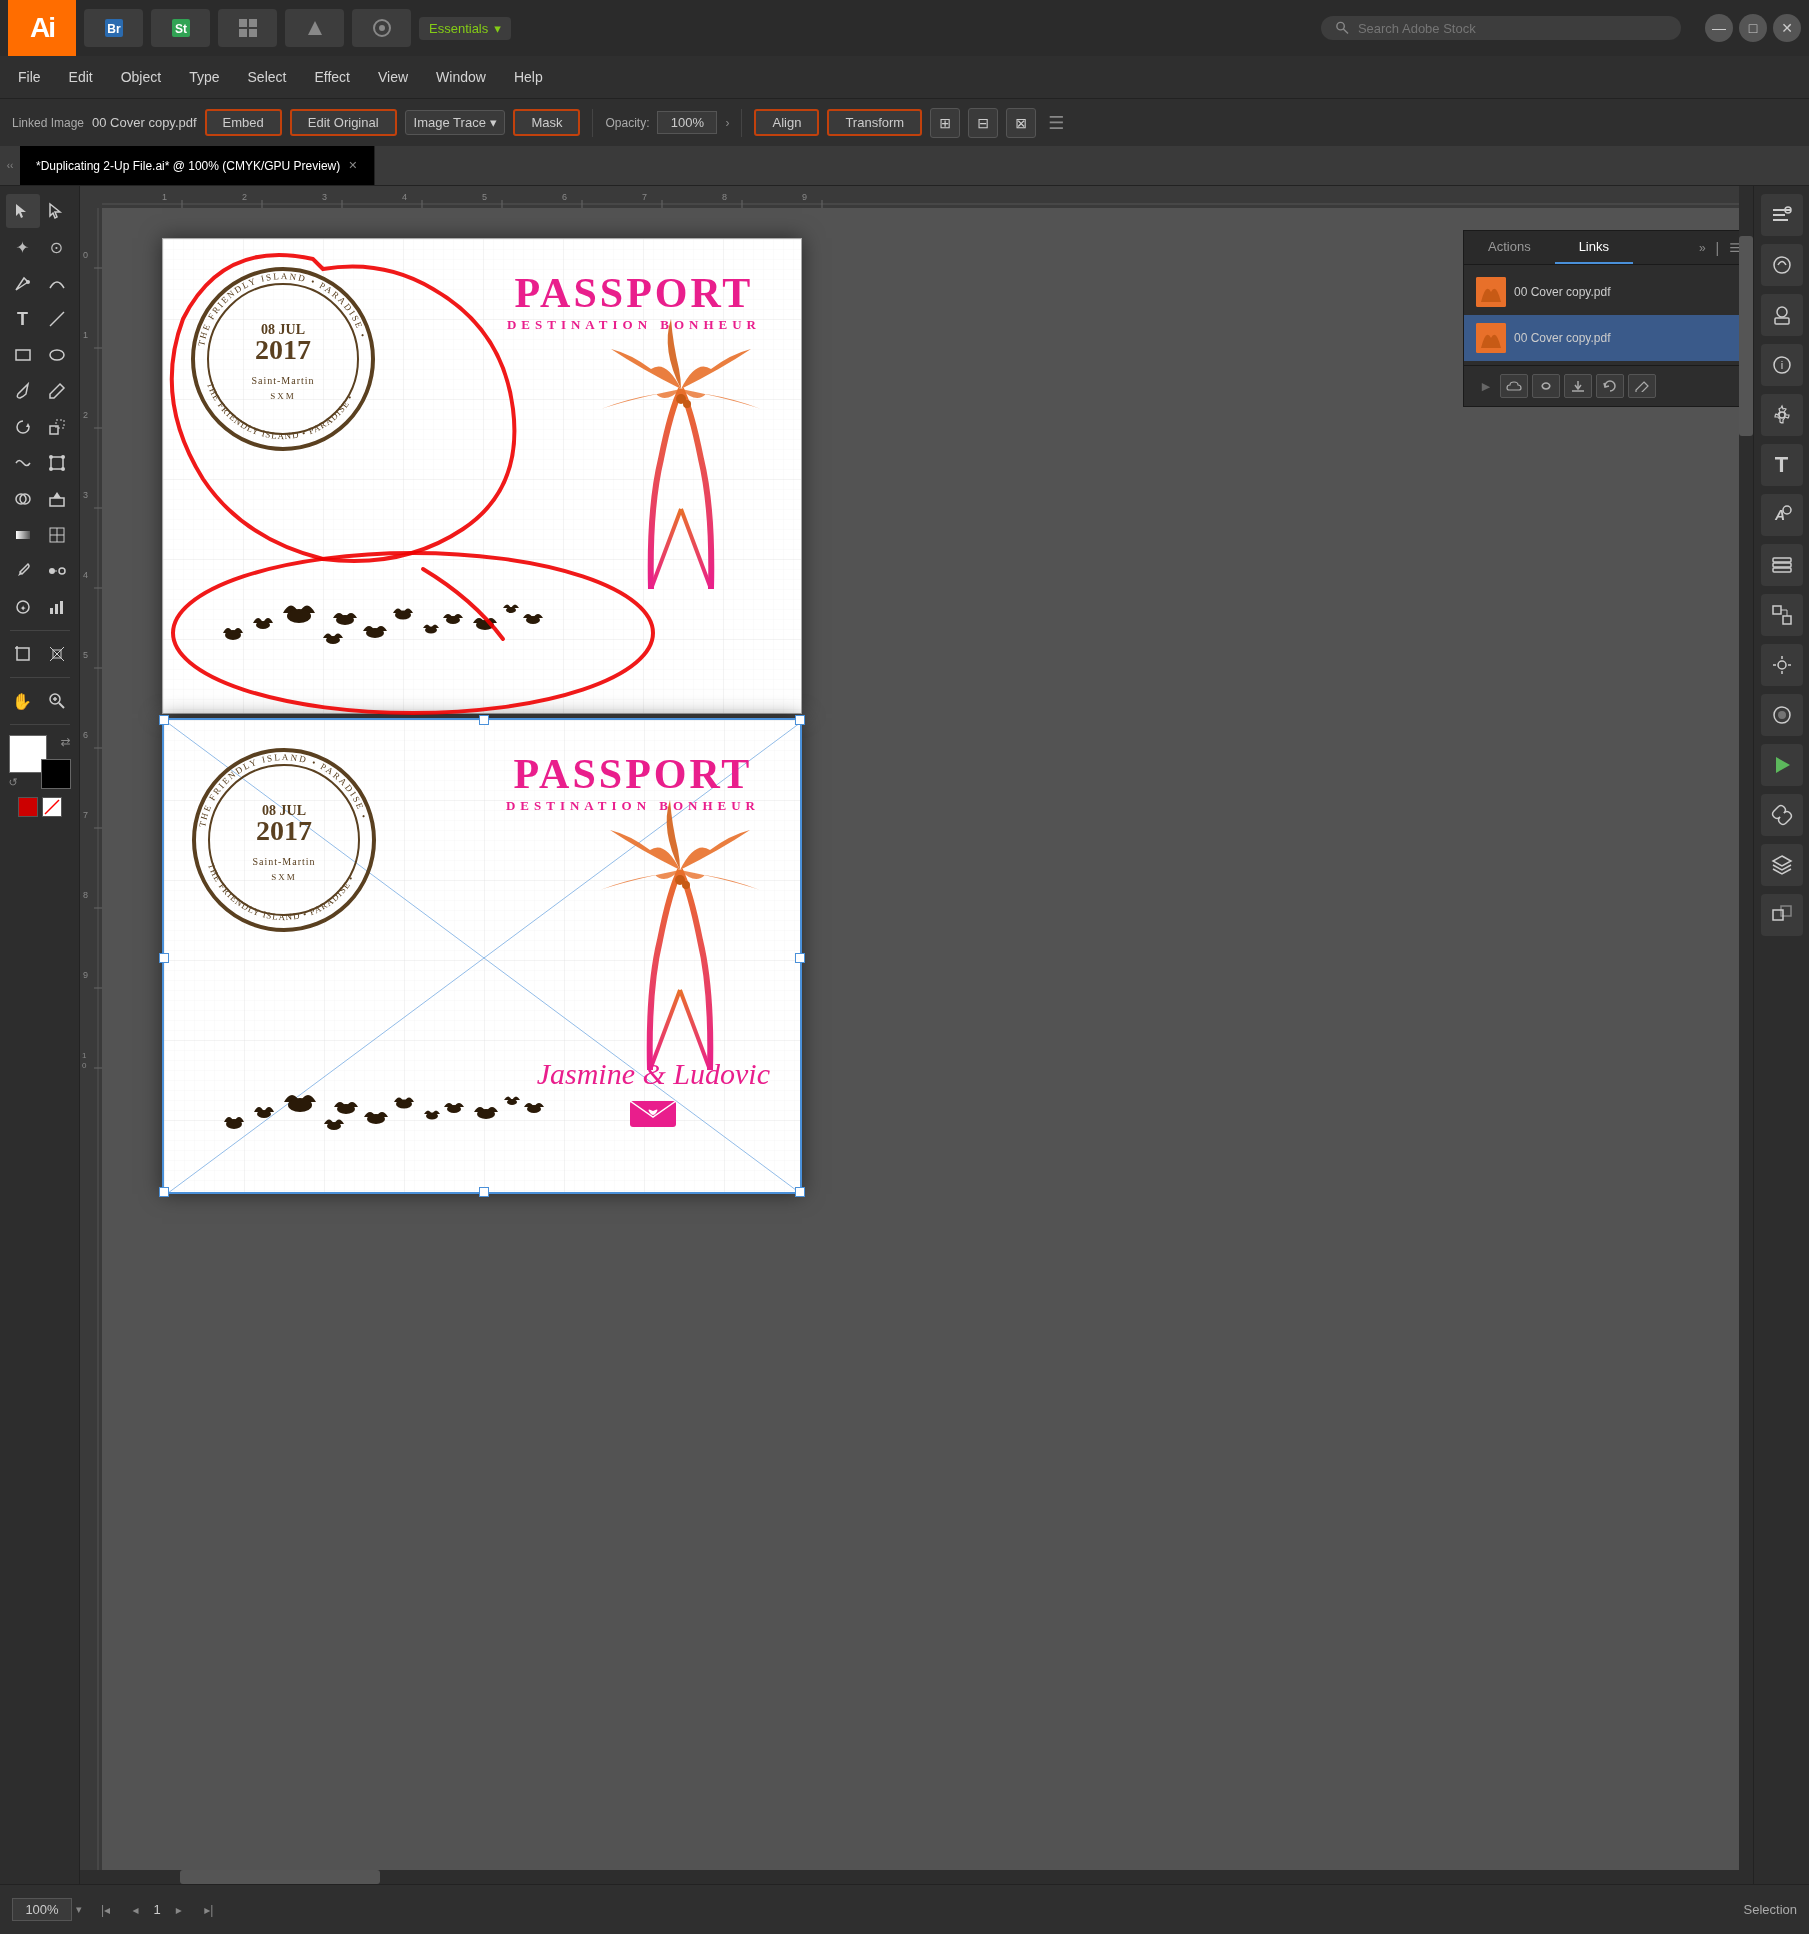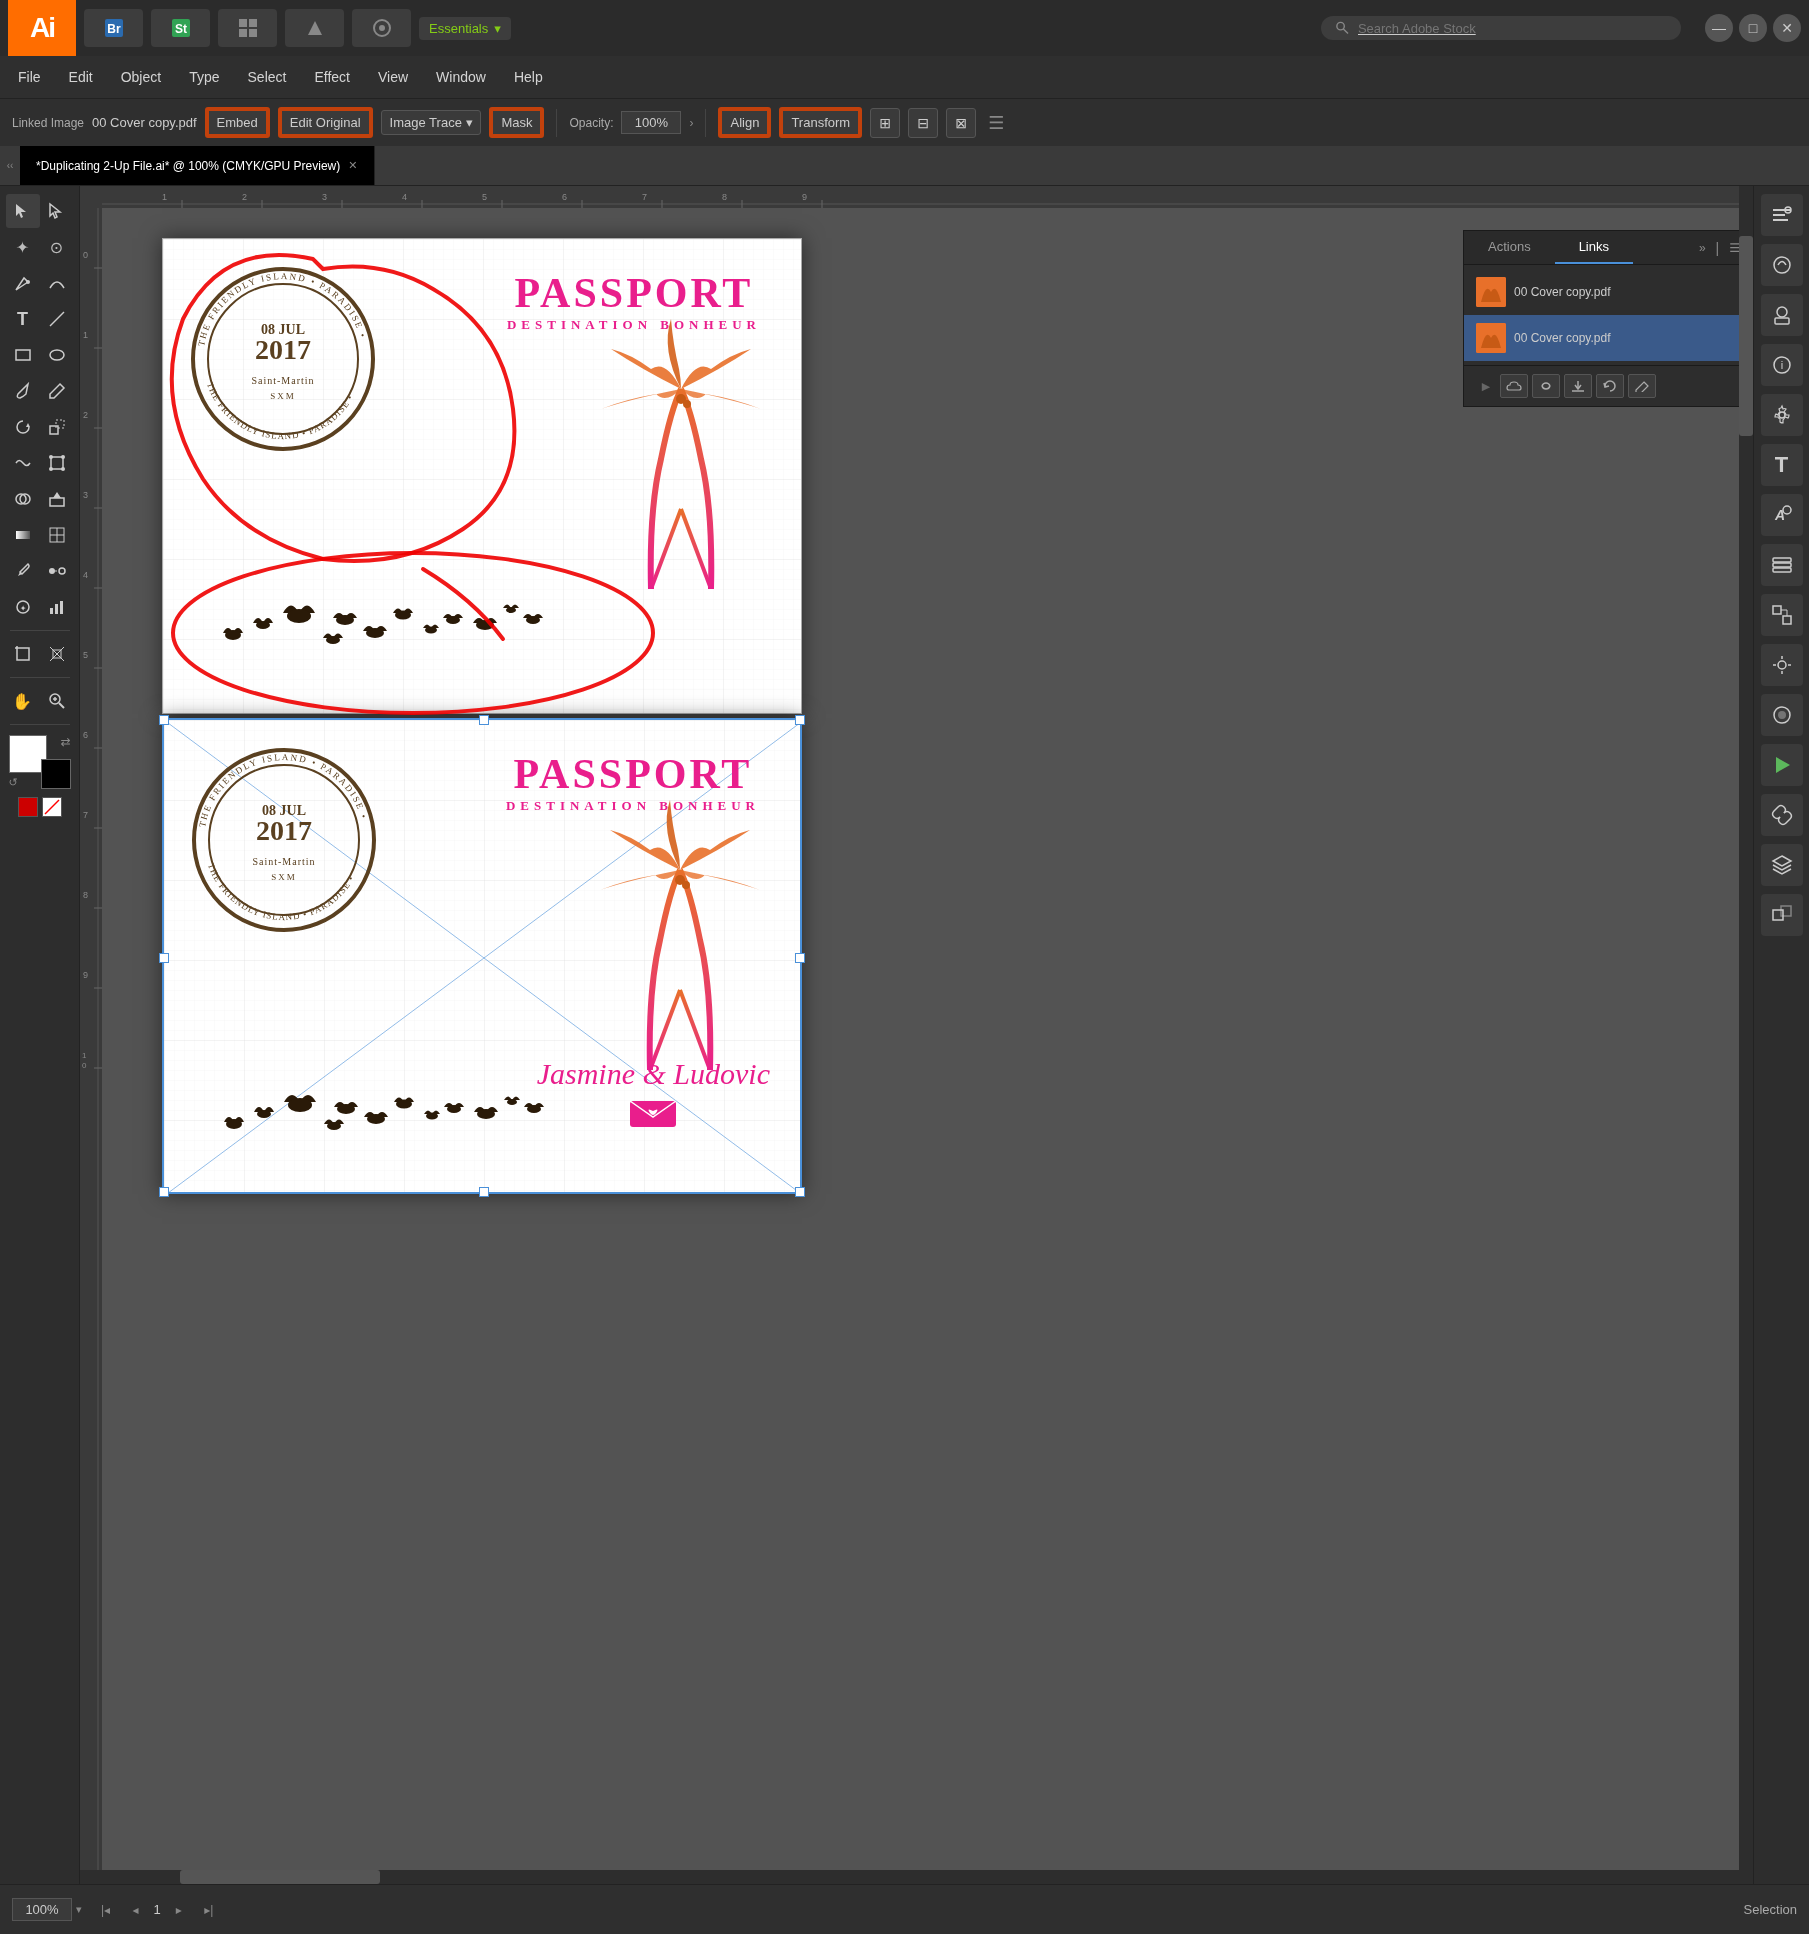--- a/index.html
+++ b/index.html
@@ -64,21 +64,20 @@
     }
     #search-bar {
       margin-left: auto;
       display: flex;
       align-items: center;
       background: #3d3d3d;
       border-radius: 16px;
       padding: 4px 14px;
       gap: 8px;
       width: 360px;
-      text-decoration: underline;
     }
     #search-bar input {
       background: transparent;
       border: none;
       outline: none;
       color: #aaa;
       font-size: 13px;
       width: 100%;
     }
     .win-controls {
@@ -127,23 +126,23 @@
       position: absolute;
       top: 98px; left: 0;
       z-index: 98;
     }
     .ctrl-label {
       color: #aaa;
       font-size: 12px;
     }
     .ctrl-btn {
       background: #3a3a3a;
-      border: 4px solid #c2410c;
+      border: 2px solid #c2410c;
       color: #ccc;
-      padding: 4px 8px;
+      padding: 4px 16px;
       font-size: 13px;
       border-radius: 3px;
       cursor: pointer;
     }
     .ctrl-dropdown {
       display: flex;
       align-items: center;
       background: #3a3a3a;
       border: 1px solid #555;
       color: #ccc;

